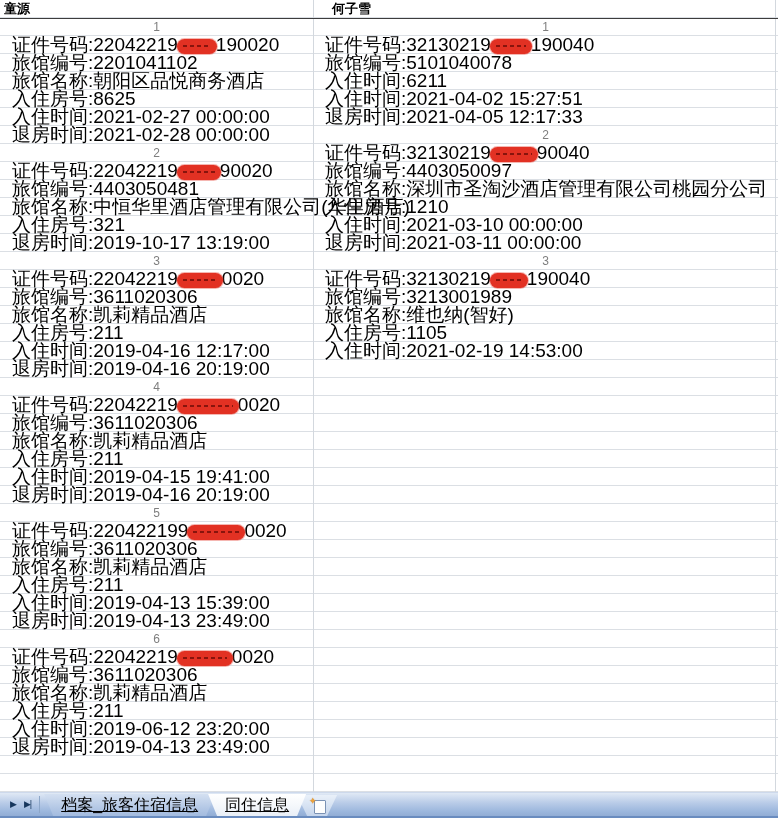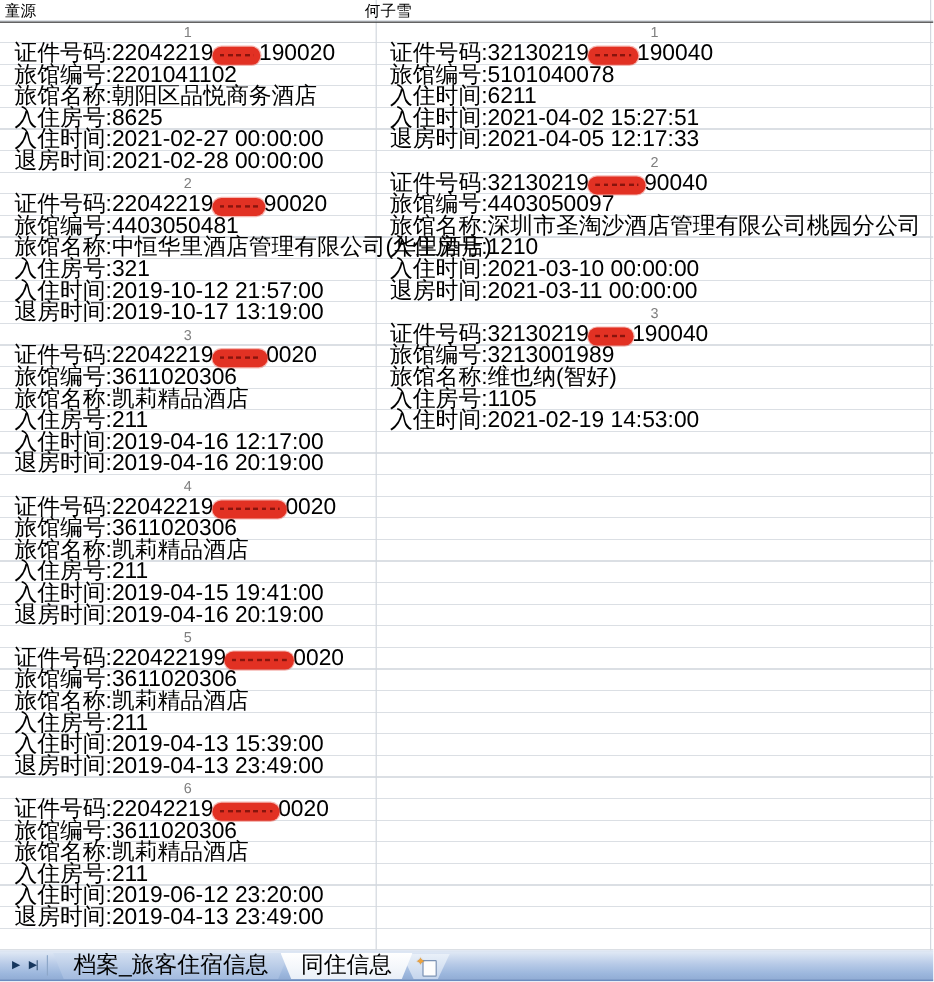--- a/index.html
+++ b/index.html
@@ -5,43 +5,43 @@
   html,body{margin:0;padding:0;background:#fff;}
   .screen{position:relative;width:778px;height:818px;background:#fff;overflow:hidden;
           font-family:"Liberation Sans","DejaVu Sans",sans-serif;}
   
   .sheet{position:absolute;top:0;left:0;width:778px;height:792px;background:
          repeating-linear-gradient(to bottom,transparent 0 17px,#dbdfe4 17px 18px);}
   .vline{position:absolute;top:0;bottom:0;width:1px;background:#d3d8de;}
   .v-mid{left:313px;}
   .v-right{left:775px;}
   .hline{position:absolute;top:18px;left:0;width:778px;height:1px;background:#3d3d3d;}
-  .hdr{position:absolute;top:0;height:17px;line-height:17px;font-weight:normal;font-size:13px;color:#000;white-space:nowrap;}
+  .hdr{position:absolute;top:0;height:17px;line-height:17px;font-weight:bold;font-size:13px;color:#000;white-space:nowrap;}
   .hdr-l{left:4px;}
-  .hdr-r{left:304px;}
+  .hdr-r{left:332px;}
   .col{position:absolute;top:18px;}
   .rec .num{height:18px;line-height:18px;text-align:center;color:#7e7e7e;font-size:12px;}
   .fld{height:18px;line-height:18px;font-size:19px;color:#000;padding-left:12px;white-space:nowrap;}
   
   .redact{display:inline-block;height:15px;border-radius:8px;background:#e23123;
           position:relative;top:3px;margin:0 -1px;vertical-align:top;
           box-shadow:0 0 0 1px rgba(226,49,35,.35);}
   .redact::after{content:"";position:absolute;left:6px;right:6px;top:6px;height:2px;
           background:repeating-linear-gradient(90deg,rgba(105,10,5,.75) 0 4px,transparent 4px 7px);}
   
   .tabbar{position:absolute;left:0;bottom:0;width:778px;height:26px;box-sizing:border-box;
           background:linear-gradient(#e0e9f5,#b7cae7 45%,#9cb7dd 80%,#92add5);
           border-top:1px solid #cdd9ec;border-bottom:2px solid #6a8cbf;
           display:flex;align-items:stretch;}
   .nav{display:flex;align-items:center;gap:8px;padding:0 8px 0 10px;}
   .navbtn{color:#16365d;font-size:9px;line-height:23px;letter-spacing:-1px;cursor:default;}
   .navsep{width:1px;height:17px;background:#8da7c9;margin:3px 4px 0 0;}
   .tabs{display:flex;align-items:flex-start;}
   .tab{position:relative;margin-top:1px;margin-right:-7px;height:22px;line-height:21px;
-       padding:0 17px;font-size:19px;color:#000;white-space:nowrap;
+       padding:0 17px;font-size:16px;color:#000;text-decoration:underline;white-space:nowrap;
        clip-path:polygon(0 0,100% 0,calc(100% - 9px) 100%,9px 100%);
        background:linear-gradient(#d4e0f1,#b0c5e4 70%,#a3bbdf);z-index:1;}
   .tab.active{background:linear-gradient(#ffffff,#f4f7fb 55%,#e9eff7);z-index:2;}
   .ins-tab{position:relative;margin-top:2px;margin-left:-2px;height:21px;width:40px;
        clip-path:polygon(0 0,100% 0,calc(100% - 10px) 100%,10px 100%);
        background:linear-gradient(#e9f0f9,#c5d5ec);z-index:0;}
   .sheet-ico{position:absolute;left:17px;top:5px;width:10px;height:12px;background:#fdfdfd;
        border:1px solid #7b92b4;border-radius:1px;}
   .star-ico{position:absolute;left:-6px;top:-5px;font-size:9px;color:#eea33c;
        text-shadow:0 0 1px #b06a10;font-style:normal;}
@@ -65,21 +65,20 @@
           <div class="fld">入住房号:8625</div>
           <div class="fld">入住时间:2021-02-27 00:00:00</div>
           <div class="fld">退房时间:2021-02-28 00:00:00</div>
         </div>
         <div class="rec">
           <div class="num">2</div>
           <div class="fld"><span>证件号码:22042219</span><span class="redact" style="width: 44px;"></span><span>90020</span></div>
           <div class="fld">旅馆编号:4403050481</div>
           <div class="fld">旅馆名称:中恒华里酒店管理有限公司(华里酒店)</div>
           <div class="fld">入住房号:321</div>
-          <div class="fld">入住时间:2019-10-12 21:57:00</div>
           <div class="fld">退房时间:2019-10-17 13:19:00</div>
         </div>
         <div class="rec">
           <div class="num">3</div>
           <div class="fld"><span>证件号码:22042219</span><span class="redact" style="width: 46px;"></span><span>0020</span></div>
           <div class="fld">旅馆编号:3611020306</div>
           <div class="fld">旅馆名称:凯莉精品酒店</div>
           <div class="fld">入住房号:211</div>
           <div class="fld">入住时间:2019-04-16 12:17:00</div>
           <div class="fld">退房时间:2019-04-16 20:19:00</div>

